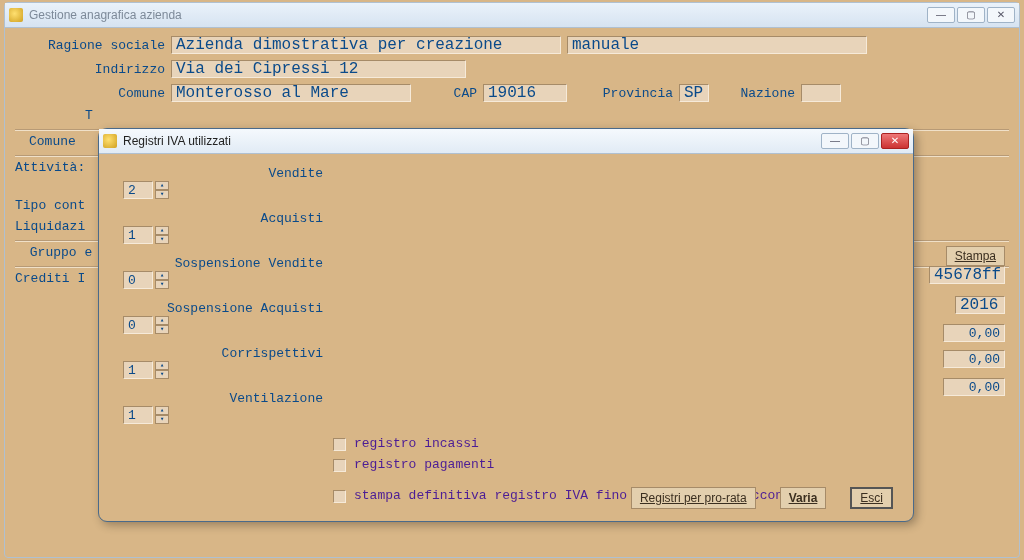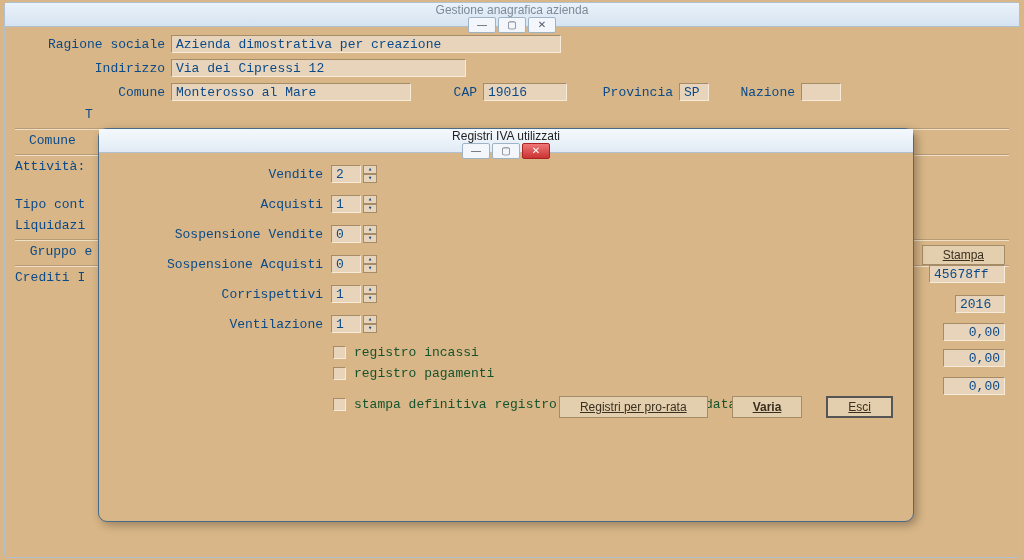--- a/index.html
+++ b/index.html
@@ -23,25 +23,24 @@
     left: 4px; top: 2px; width: 1016px; height: 556px;
     border-color: #b0c0d0;
     border-radius: 4px;
   }
   .titlebar {
     height: 24px;
     background: linear-gradient(#eaf2fa, #d6e3f1);
     border-bottom: 1px solid #b0c0d0;
     display: flex;
     align-items: center;
-    padding: 0 4px;
+    padding: 12px 4px;
     color: #7d8a99;
     font-family: "Segoe UI", sans-serif;
     font-size: 12px;
-    flex-direction: column;
   }
   .titlebar .icon {
     width: 14px; height: 14px; margin-right: 6px;
     background: radial-gradient(circle at 40% 40%, #ffe070, #d0a020);
     border-radius: 2px;
   }
   .titlebar .title { flex: 1; }
   .winbtns { display: flex; gap: 2px; }
   .winbtn {
     width: 28px; height: 16px;
@@ -68,21 +67,21 @@
     display: inline-block;
     text-align: right;
     color: #0a4a8a;
   }
   input.fld {
     background: #e8d4ba;
     border: 1px solid #a68b68;
     border-right-color: #f6ead9;
     border-bottom-color: #f6ead9;
     font-family: inherit;
-    font-size: 13px;
+    font-size: 16px;
     padding: 7px 4px;
     color: #0a4a8a;
     height: 18px;
   }
   input.num {
     background: #e8d4ba;
     border: 1px solid #a68b68;
     border-right-color: #f6ead9;
     border-bottom-color: #f6ead9;
     font-family: inherit;
@@ -100,21 +99,21 @@
     left: 0; right: 0;
     display: flex;
     justify-content: center;
     gap: 10px;
   }
   .btn {
     background: #e3cfad;
     border: 1px solid #a68b68;
     font-family: "Segoe UI", sans-serif;
     font-size: 12px;
-    padding: 2px 20px;
+    padding: 2px 8px;
     color: #3b2f20;
     cursor: pointer;
     text-decoration: underline;
   }
   
   .window.modal {
     left: 98px; top: 128px; width: 816px; height: 394px;
     border: 1px solid #4a6a8a;
     box-shadow: 3px 3px 10px rgba(0,0,0,0.3);
     z-index: 10;
@@ -123,22 +122,23 @@
   }
   .modal .titlebar {
     background: linear-gradient(#f5f9fd, #e1ebf5);
     color: #222;
   }
   .modal .content {
     padding: 12px 24px;
   }
   .modal .frow {
     display: flex;
-    align-items: center;
+    align-items: flex-start;
     margin-bottom: 12px;
+    flex-direction: column;
   }
   .modal .flabel {
     width: 200px;
     text-align: right;
     margin-right: 8px;
     color: #0a4a8a;
   }
   .spinwrap { display: flex; align-items: center; }
   .spin {
     width: 30px;
@@ -157,22 +157,22 @@
     display: flex; flex-direction: column; margin-left: 2px;
   }
   .spinbtn {
     width: 14px; height: 9px;
     background: #e8d4ba;
     border: 1px solid #a68b68;
     font-size: 7px; line-height: 7px; text-align: center;
     cursor: pointer;
   }
   .chkrow {
-    display: flex; align-items: center; margin: 6px 0 6px 210px;
-    color: #14532d;
+    display: flex; align-items: flex-end; margin: 6px 0 6px 210px;
+    color: #4c1d95;
   }
   .chk {
     width: 13px; height: 13px; margin-right: 8px;
     background: #e8d4ba;
     border: 1px solid #a68b68;
     border-right-color: #f6ead9;
     border-bottom-color: #f6ead9;
     cursor: pointer;
   }
   .modal-btm {
@@ -197,20 +197,21 @@
       <div class="winbtn">▢</div>
       <div class="winbtn">✕</div>
     </div>
   </div>
 
   <div class="content">
 
     <div class="row">
       <label class="fl" style="width:150px">Ragione sociale</label>
       <input class="fld" style="width: 390px;" value="Azienda dimostrativa per creazione">
+      <input class="fld" style="width: 300px;" value="manuale">
     </div>
 
     <div class="row">
       <label class="fl" style="width:150px">Indirizzo</label>
       <input class="fld" style="width: 295px;" value="Via dei Cipressi 12">
     </div>
 
     <div class="row">
       <label class="fl" style="width:150px">Comune</label>
       <input class="fld" style="width: 240px;" value="Monterosso al Mare">

